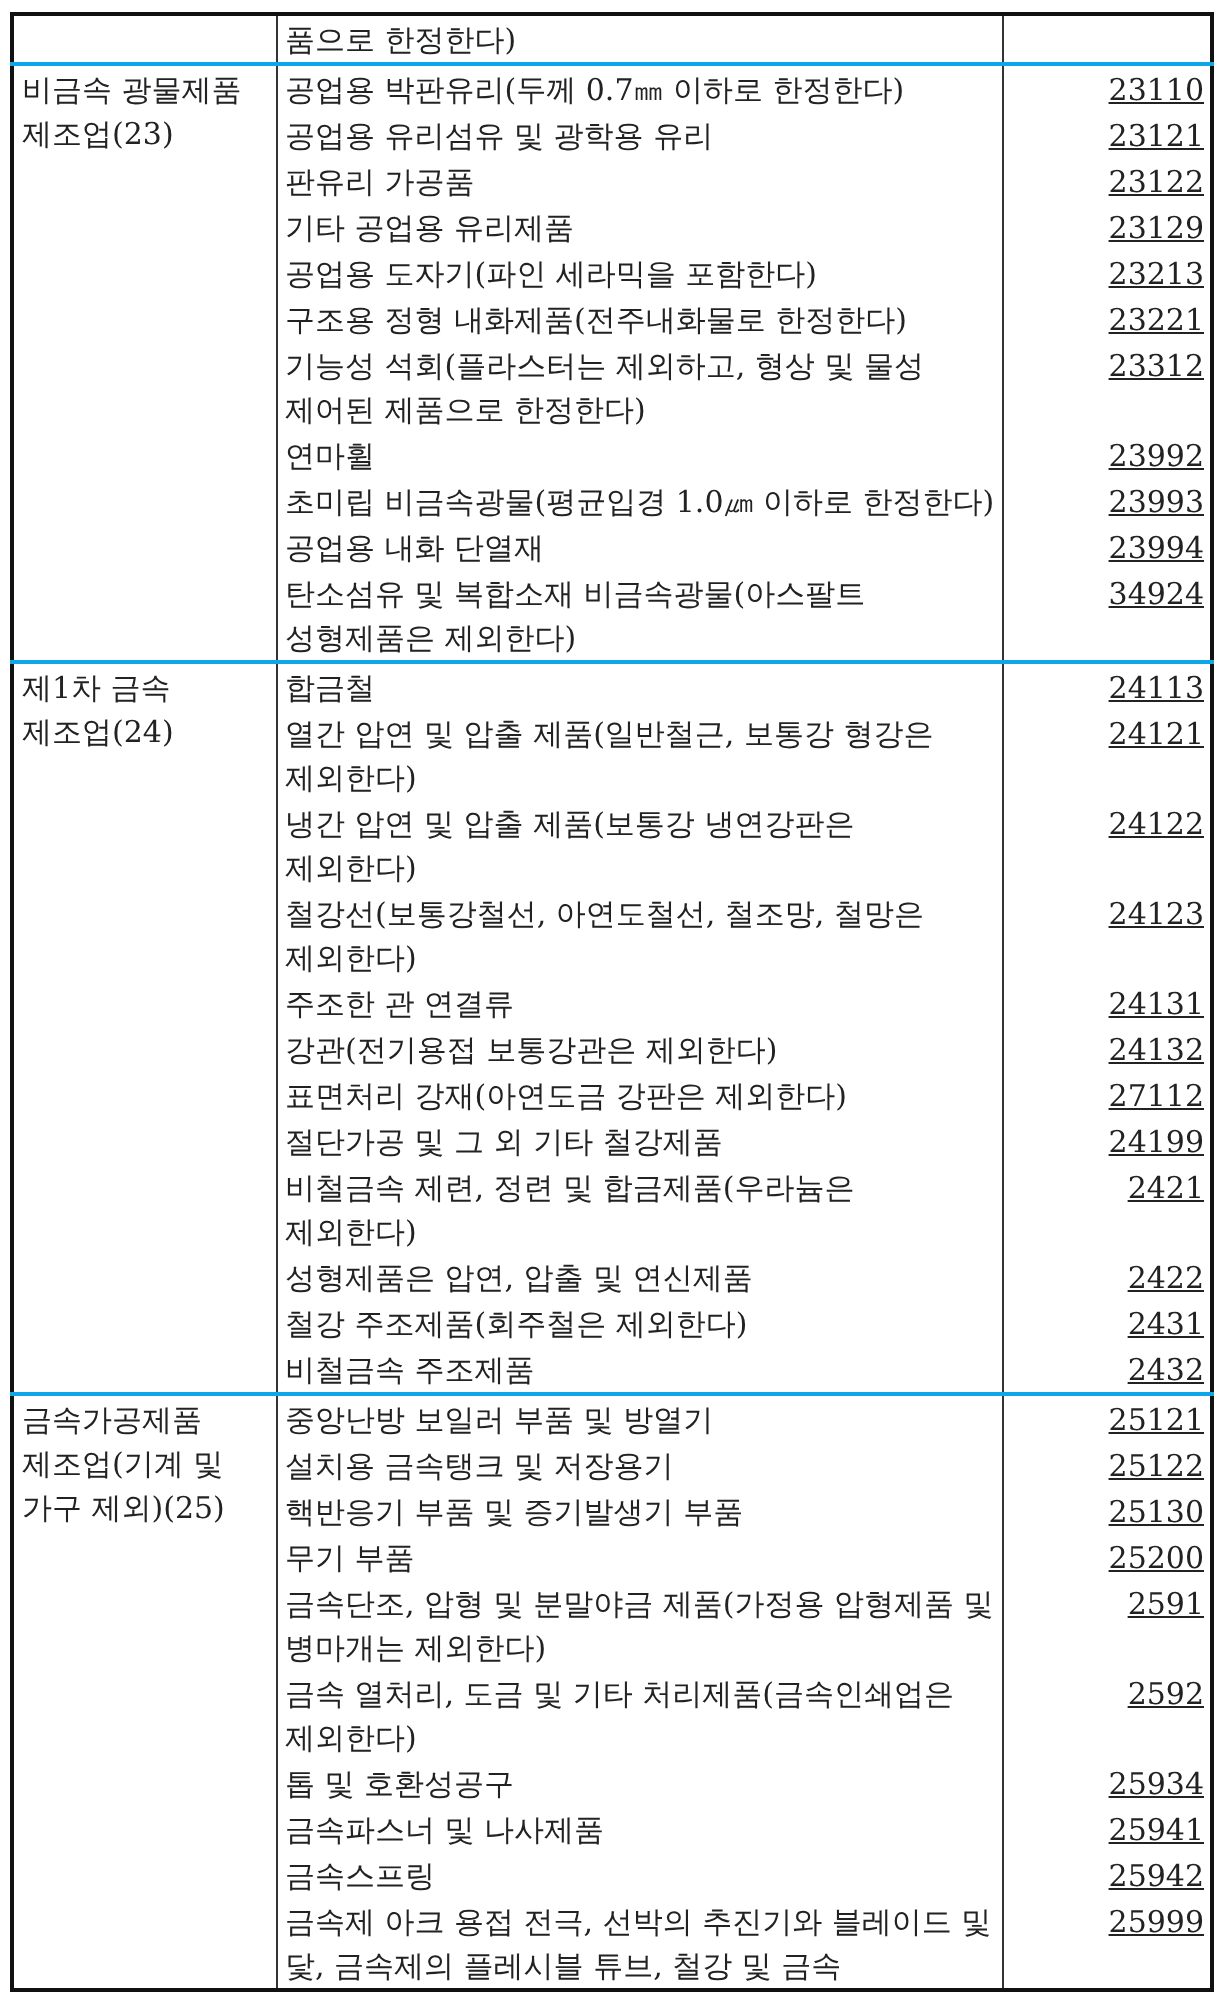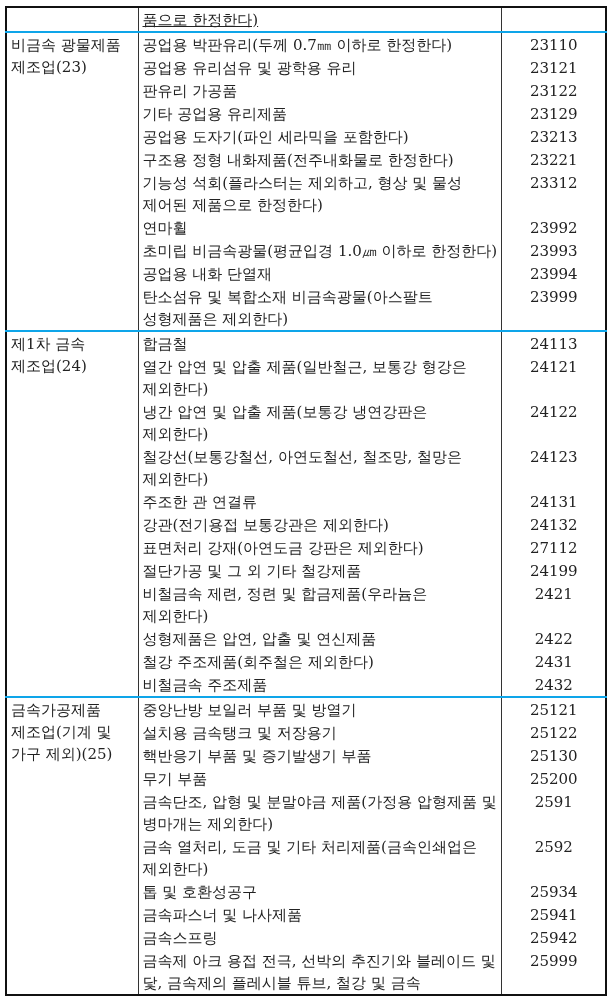--- a/index.html
+++ b/index.html
@@ -11,24 +11,24 @@
     border: 2px solid #111;
     font-size: 15px; line-height: 22px;
     table-layout: fixed;
   }
   table.doc td { vertical-align: top; padding: 1px 3px 0 4px; }
   col.c1 { width: 132px; }
   col.c2 { width: 363px; }
   col.c3 { width: 105px; }
   td.cat { border-right: 1px solid #333; white-space: normal; word-break: keep-all; }
   td.item { border-right: 1px solid #333; word-break: keep-all; }
-  td.code { text-align: center; padding-left: 26px; }
+  td.code { text-align: right; padding-left: 26px; text-decoration: underline; }
   tr.sec-start td { border-top: 2px solid #0ea5e9; }
   tr.first-row td { border-bottom: 1px solid #333; }
-  tr.first-row td.cat, tr.first-row td.item { border-right: 1px solid #333; text-decoration: underline; }
+  tr.first-row td.cat, tr.first-row td.item { border-right: 1px solid #333; }
 </style>
 </head>
 <body>
 
 <table class="doc">
   <colgroup>
       <col class="c1">
       <col class="c2">
       <col class="c3">
     </colgroup>
@@ -74,21 +74,21 @@
       <tr>
         <td class="item">초미립 비금속광물(평균입경 1.0㎛ 이하로 한정한다)</td>
         <td class="code">23993</td>
       </tr>
       <tr>
         <td class="item">공업용 내화 단열재</td>
         <td class="code">23994</td>
       </tr>
       <tr>
         <td class="item">탄소섬유 및 복합소재 비금속광물(아스팔트 성형제품은 제외한다)</td>
-        <td class="code">23999</td>
+        <td class="code">34924</td>
       </tr>
       <tr class="sec-start">
         <td class="cat" rowspan="12">제1차 금속 제조업(24)</td>
         <td class="item">합금철</td>
         <td class="code">24113</td>
       </tr>
       <tr>
         <td class="item">열간 압연 및 압출 제품(일반철근, 보통강 형강은 제외한다)</td>
         <td class="code">24121</td>
       </tr>

